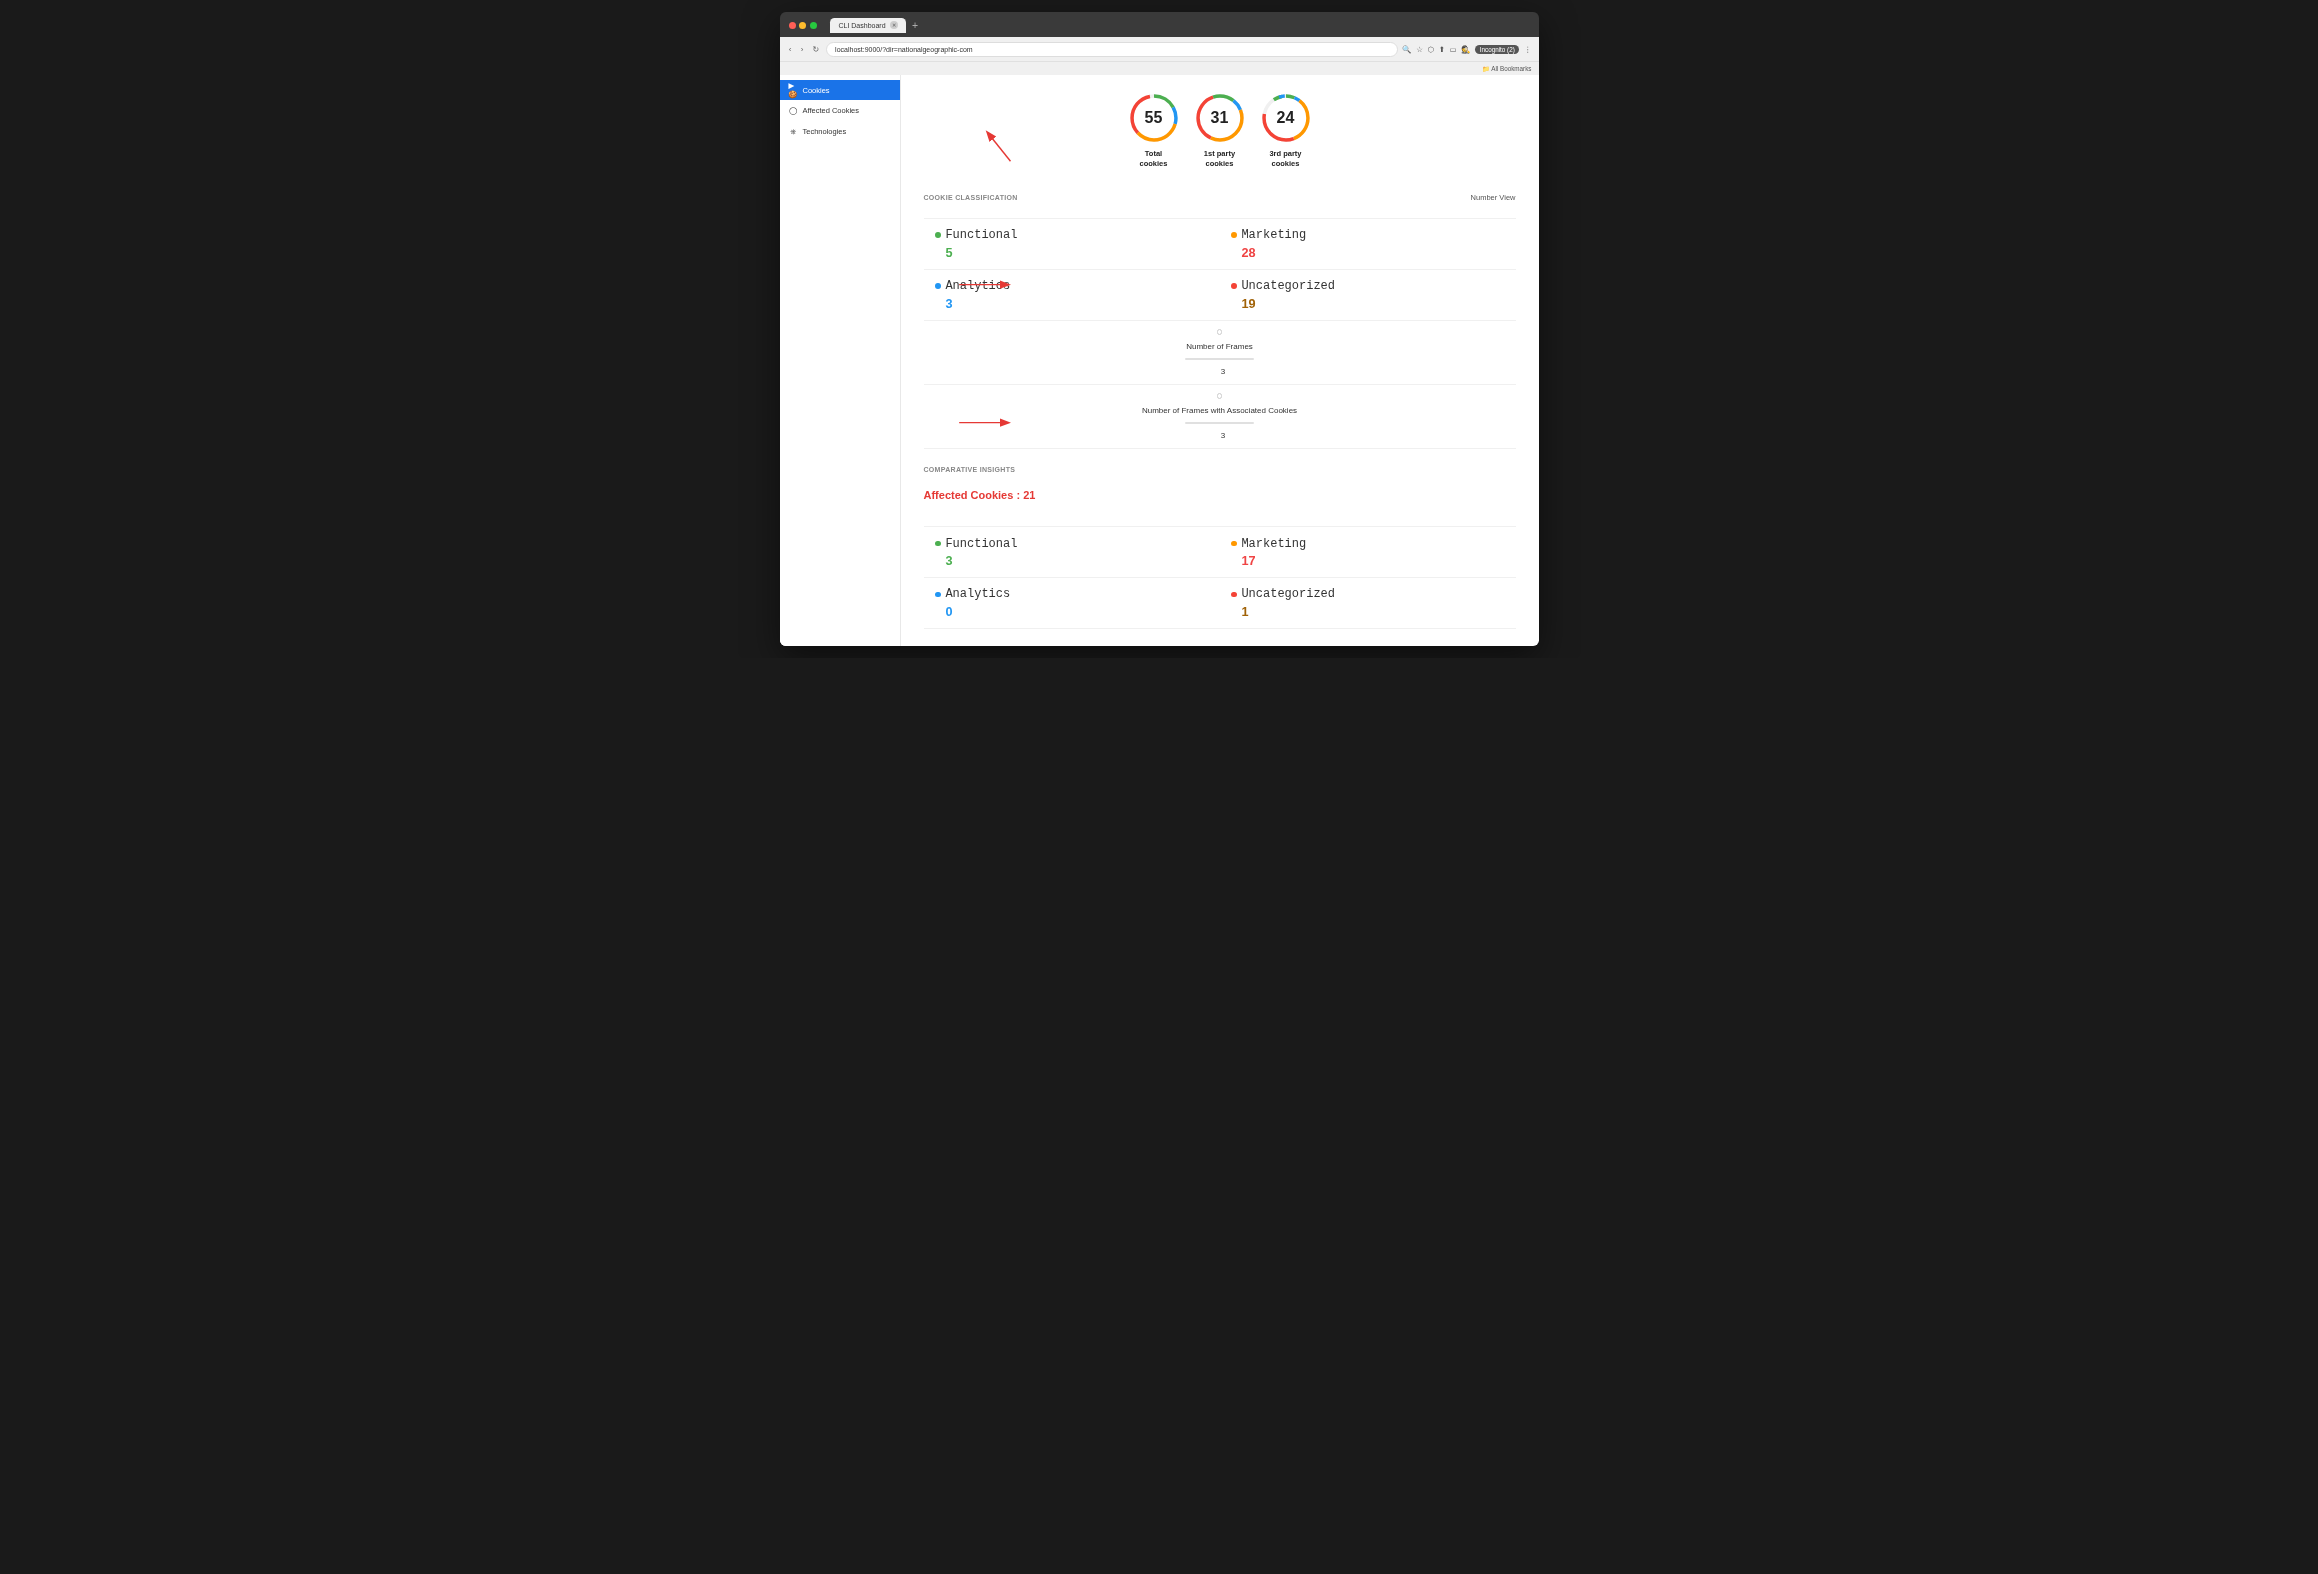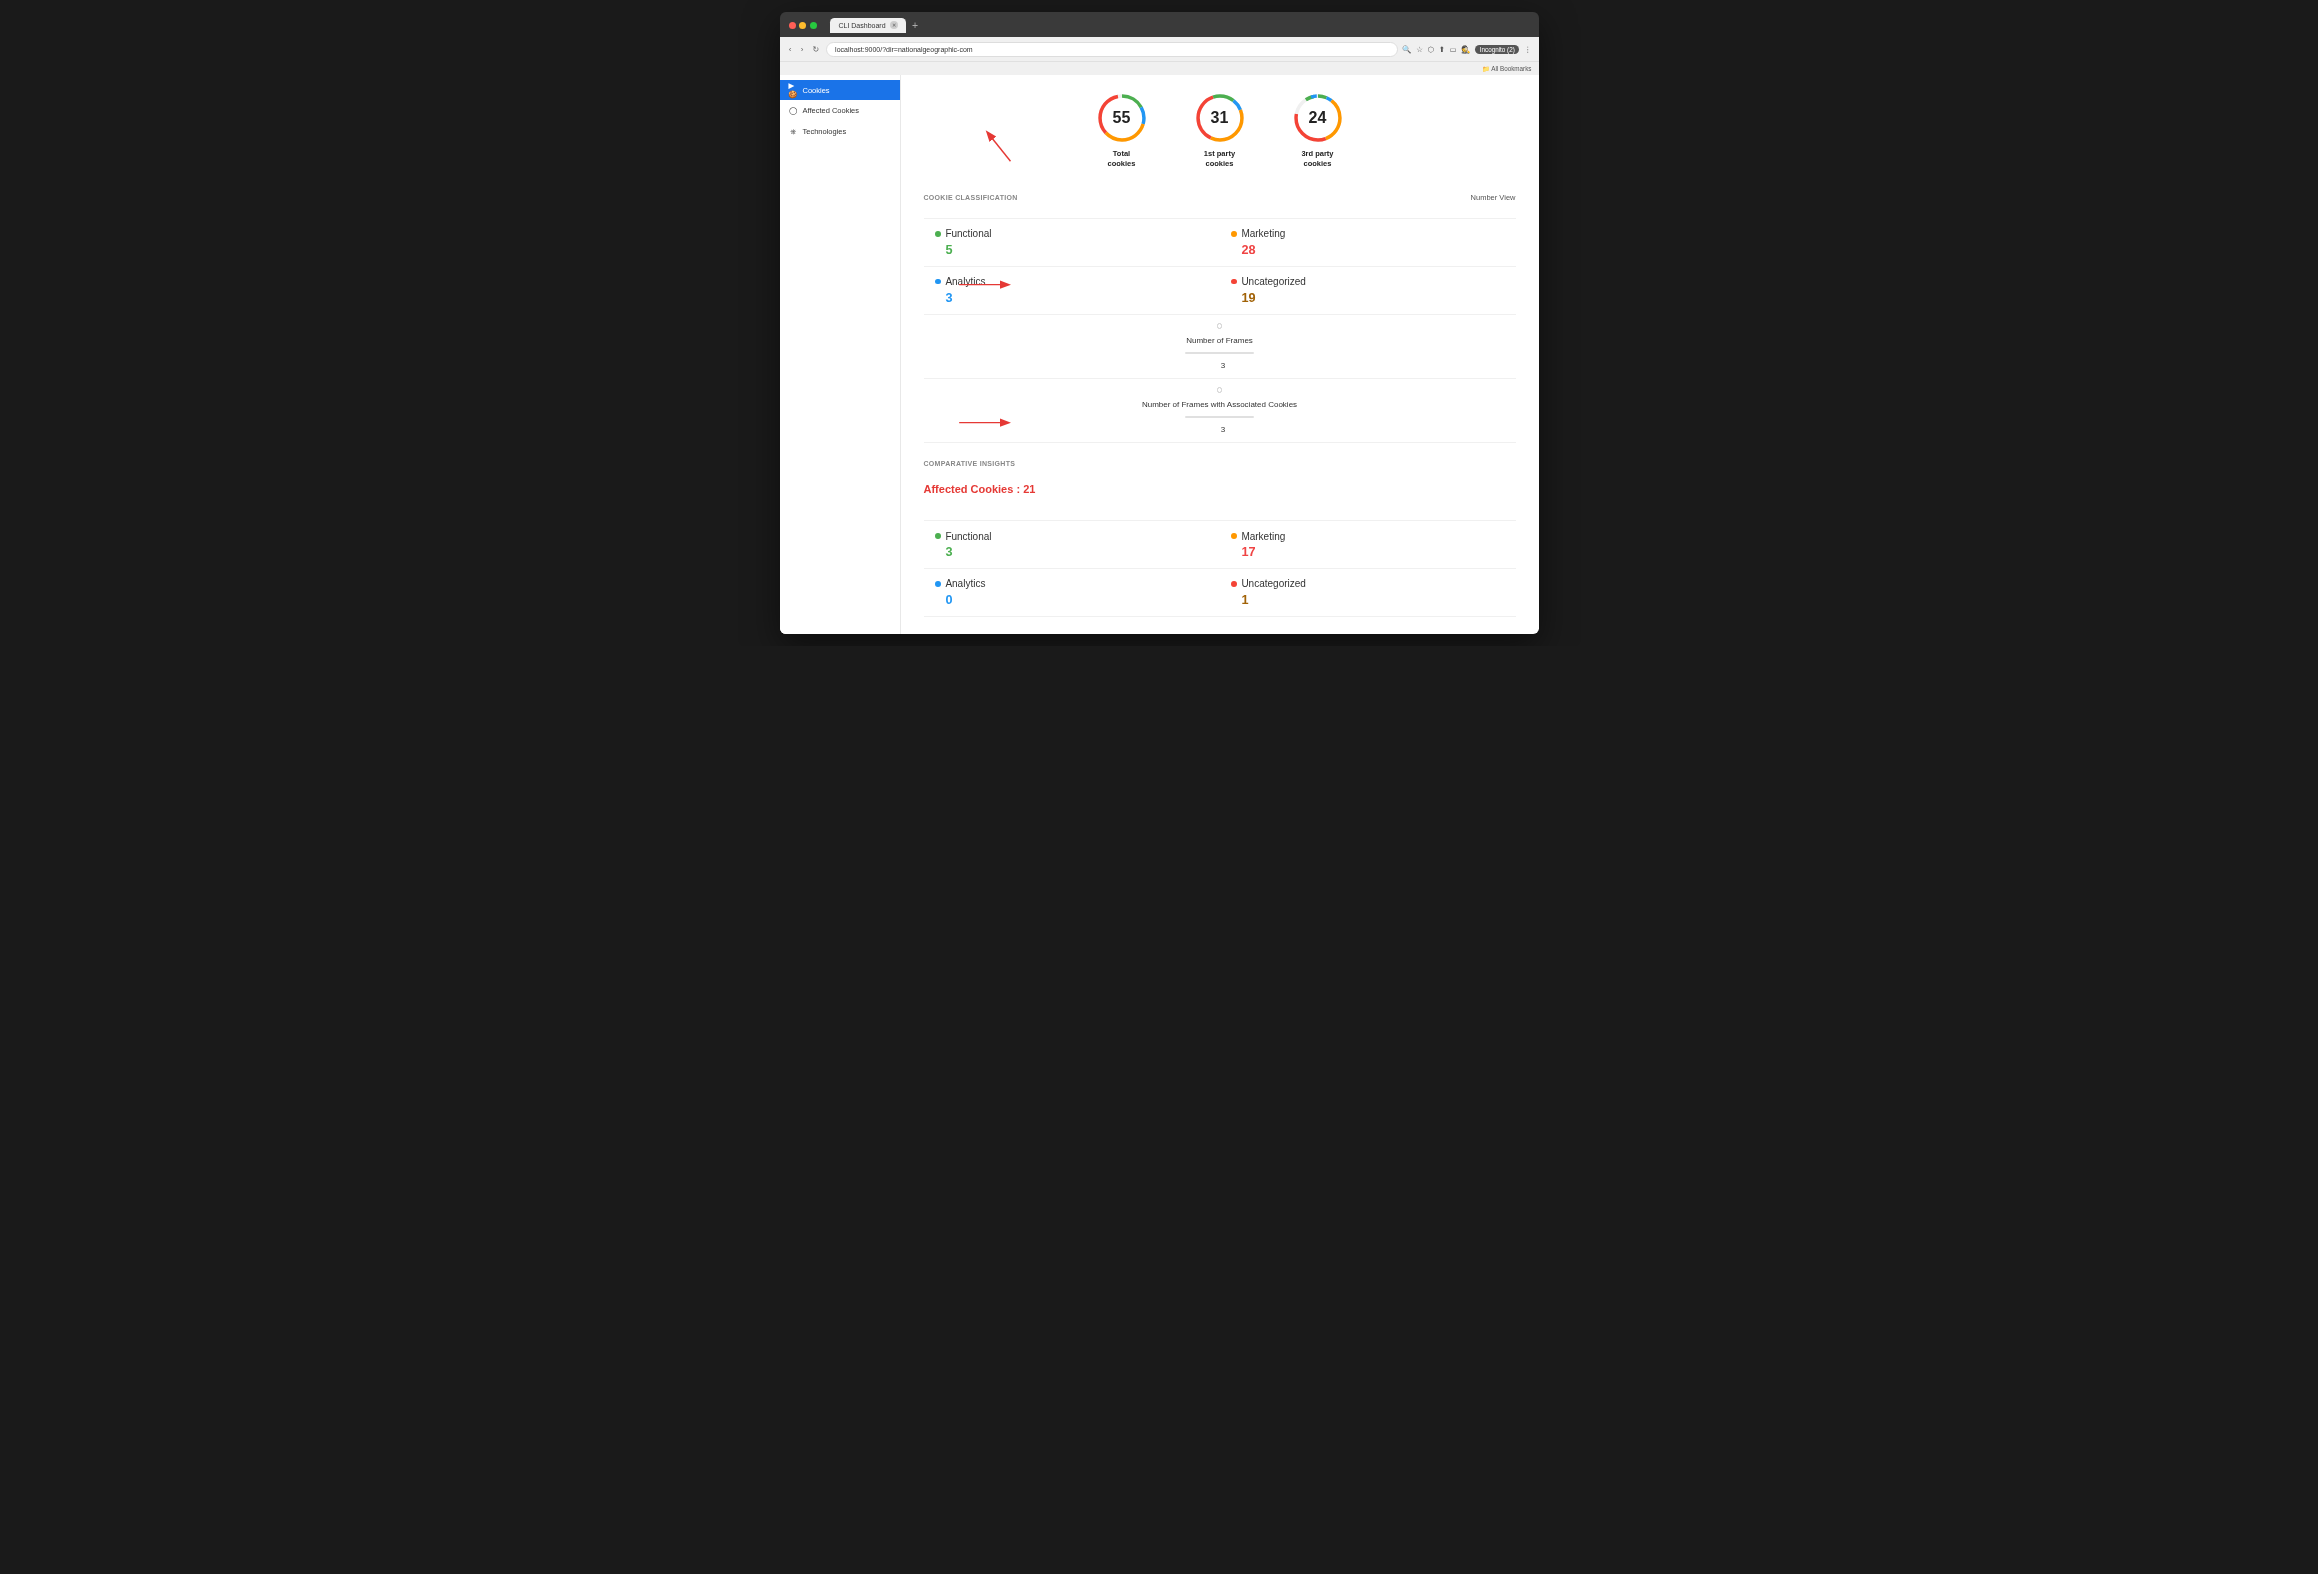--- a/index.html
+++ b/index.html
@@ -174,21 +174,21 @@
       flex: 1;
       padding: 17.3px 23px;
       overflow-y: auto;
       position: relative;
     }
 
     
     .cookie-summary {
       display: flex;
       justify-content: center;
-      gap: 46px;
+      gap: 14px;
       margin-bottom: 23px;
     }
 
     .cookie-circle {
       display: flex;
       flex-direction: column;
       align-items: center;
       gap: 4.6px;
     }
 
@@ -272,22 +272,23 @@
       flex-shrink: 0;
     }
 
     .dot-green { background: #4caf50; }
     .dot-blue { background: #2196f3; }
     .dot-orange { background: #ff9800; }
     .dot-red { background: #f44336; }
     .dot-gray { background: none; border: 1.2px solid #ccc; }
 
     .classification-label {
-      font-size: 10px;
+      font-size: 12px;
       color: #333;
+      font-family: Liberation Mono, monospace;
     }
 
     .classification-value {
       font-size: 12.7px;
       font-weight: 600;
       padding-left: 10.4px;
     }
 
     .value-green { color: #4caf50; }
     .value-blue { color: #2196f3; }

